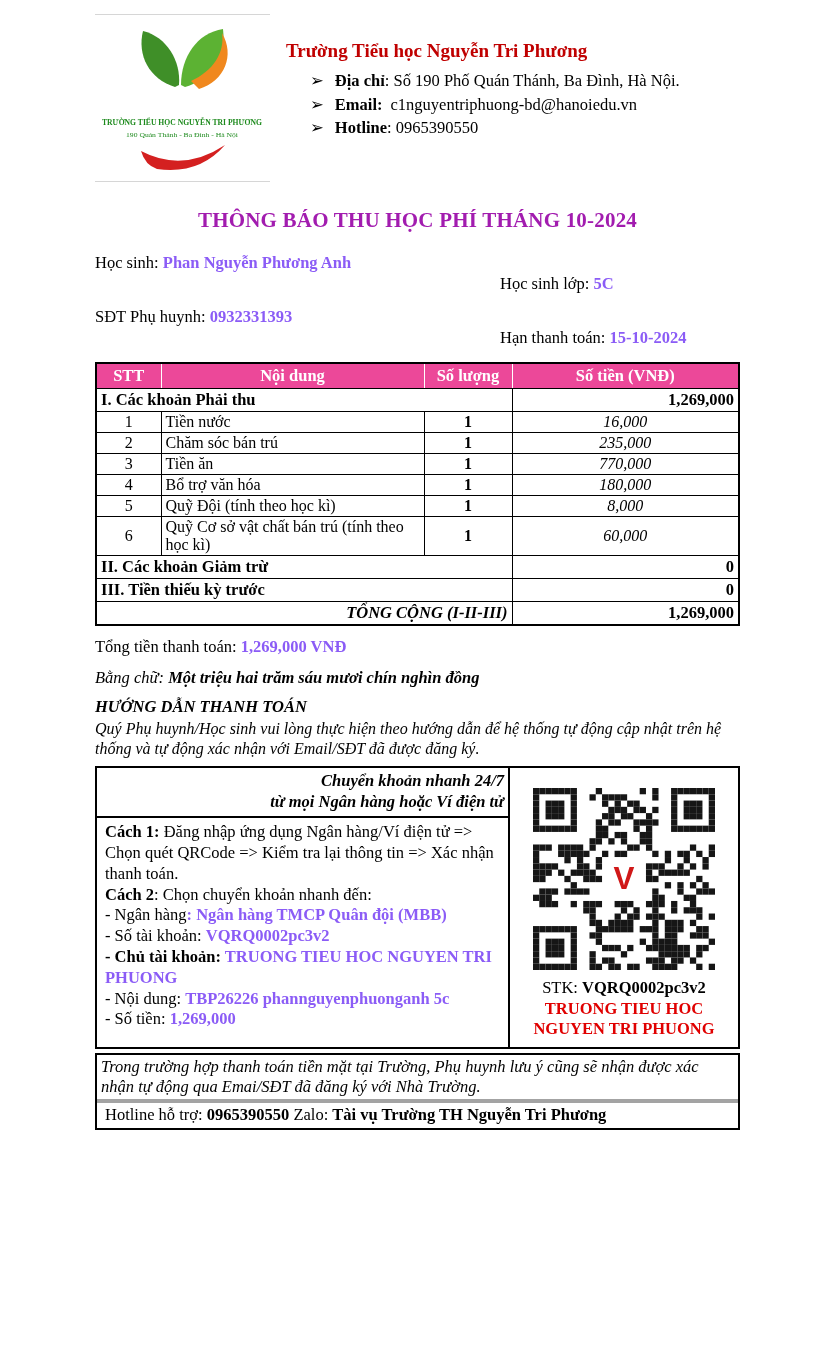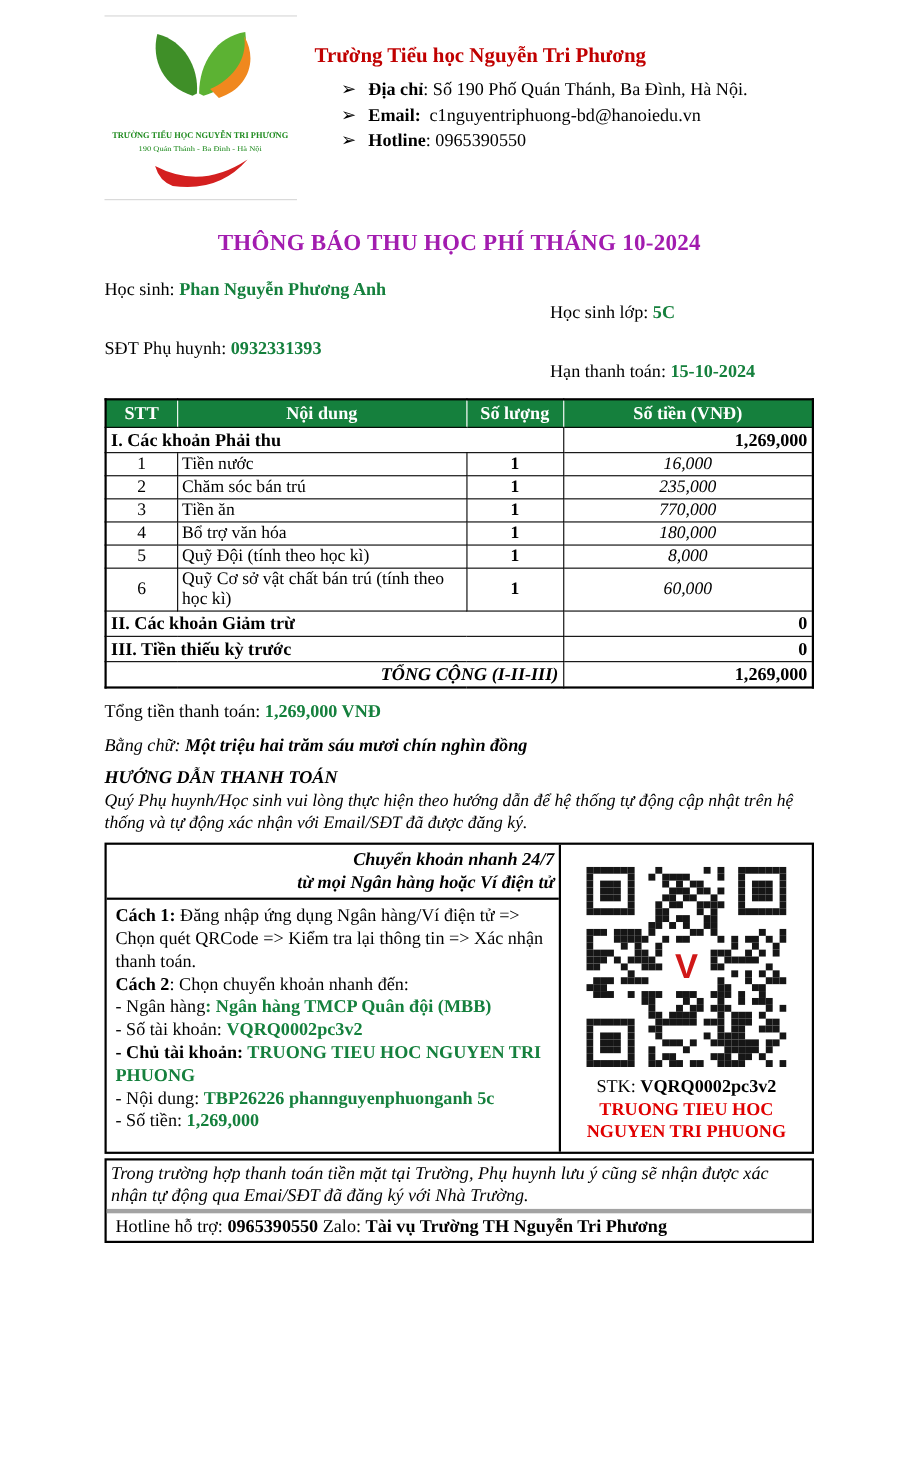--- a/index.html
+++ b/index.html
@@ -3,21 +3,21 @@
 <meta charset="utf-8">
 <style>
   * { box-sizing: border-box; }
   html,body { margin:0; padding:0; }
   body {
     width:817px; height:1345px; background:#ffffff;
     font-family:"Liberation Serif", serif; font-size:16px; color:#000;
     overflow:hidden;
   }
   .page { width:645px; margin-left:95px; padding-top:14px; }
-  .red { color:#15803d; }
+  .red { color:#8b5cf6; }
   .bold { font-weight:bold; }
   .ital { font-style:italic; }
 
   
   .header { display:flex; }
   .logo-box {
     width:175px; height:168px; flex:0 0 175px;
     border-top:1px solid #d6d6d6; border-bottom:1px solid #d6d6d6;
     padding:4px 0; background:#fff;
   }
@@ -32,21 +32,21 @@
   .doc-title { margin-top:26px; text-align:center; color:#a21caf; font-weight:bold; font-size:21px; letter-spacing:.2px; }
 
   
   .student { display:grid; grid-template-columns:405px 240px; row-gap:12px; margin-top:20px; font-size:16.5px; }
   .student .rcell { width:200px; line-height:1.25;margin-top:21px; }
 
   
   table.fee { border-collapse:collapse; width:645px; margin-top:14px; border:2px solid #000; }
   table.fee td { border:1px solid #000; padding:1px 4px; font-size:16px; }
   table.fee th {
-    background:#15803d; color:#fff; font-weight:bold; font-size:16.5px;
+    background:#ec4899; color:#fff; font-weight:bold; font-size:16.5px;
     border:1px solid #fff; border-bottom:1px solid #000; padding:2px 3px; line-height:1.2;
   }
   th.h-qty { padding:2px 12px; }
   .c-stt { text-align:center; }
   .c-qty { text-align:center; font-weight:bold; }
   .c-amt { text-align:center;font-style:italic; }
   tr.sec td { font-weight:bold; font-size:16.5px; }
   tr.sec td.amt { text-align:right; }
   td.total-label { font-style:italic; text-align:right; font-weight:bold; font-size:16.5px; padding-right:10px; }
 

